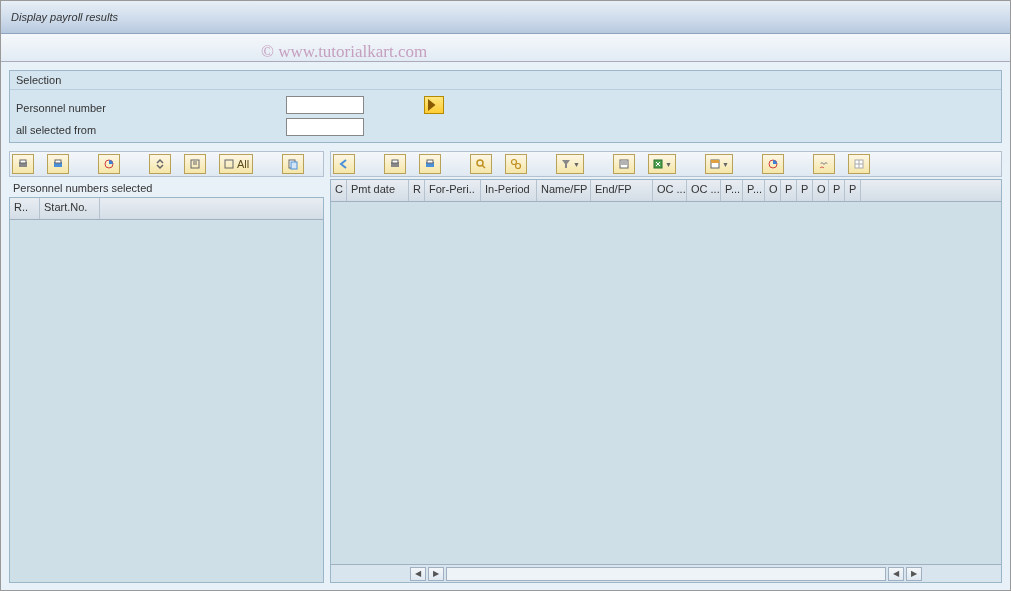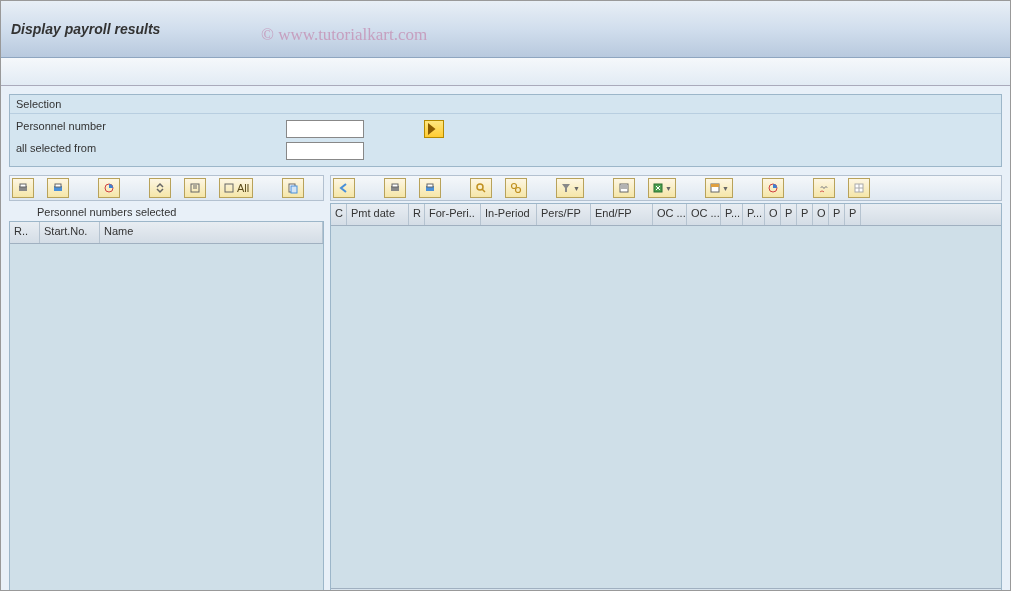--- a/index.html
+++ b/index.html
@@ -9,23 +9,23 @@
       background: #fff;
       width: 1011px;
       height: 591px;
       overflow: hidden;
       border: 1px solid #999;
       position: relative;
     }
     .title-bar {
       background: linear-gradient(to bottom, #e8eff6 0%, #d1deed 50%, #b8c9de 100%);
       border-bottom: 1px solid #8ea5c0;
-      padding: 20px 10px;
-      font-size: 14px;
-      font-weight: bold;
+      padding: 10px 10px;
+      font-size: 11px;
+      font-weight: normal;
       font-style: italic;
       color: #333;
     }
     .toolbar-spacer {
       background: linear-gradient(to bottom, #f5f8fb, #e2ebf4);
       height: 28px;
       border-bottom: 1px solid #aab;
     }
     .content-area {
       background: #e8f0f8;
@@ -44,21 +44,21 @@
       background: #d4e5f0;
       padding: 3px 6px;
       color: #333;
       border-bottom: 1px solid #b8cee0;
     }
     .selection-body {
       padding: 4px 6px;
     }
     .form-row {
       display: flex;
-      align-items: flex-start;
+      align-items: flex-end;
       padding: 2px 0;
     }
     .form-label {
       width: 270px;
       color: #333;
     }
     .text-input {
       width: 78px;
       height: 18px;
       border: 1px solid #888;
@@ -121,21 +121,20 @@
       width: 4px;
     }
     .dropdown-arrow {
       font-size: 7px;
       margin-left: 1px;
       color: #666;
     }
     .panel-title {
       padding: 3px 4px;
       color: #333;
-      margin-left: 24px;
     }
     .grid {
       flex: 1;
       background: #cfdfe8;
       border: 1px solid #9cb6c9;
       display: flex;
       flex-direction: column;
       min-height: 0;
     }
     .grid-header {
@@ -178,21 +177,21 @@
       cursor: pointer;
     }
     .scroll-track {
       height: 14px;
       flex: 0 0 440px;
       background: #eef3f8;
       border: 1px solid #a0b0c0;
     }
     .watermark {
       position: absolute;
-      top: 24px;
+      top: 41px;
       left: 260px;
       font-size: 17px;
       color: #c69fbf;
       font-family: Georgia, serif;
       pointer-events: none;
       z-index: 10;
     }
   </style>
 </head>
 <body>
@@ -270,21 +269,20 @@
               <rect x="2" y="2" width="6" height="8" fill="#fff" stroke="#666"></rect>
               <rect x="4" y="4" width="6" height="7" fill="#d4e5f5" stroke="#4a90d9"></rect>
             </svg>
           </span>
       </div>
       <div class="panel-title">Personnel numbers selected</div>
       <div class="grid">
         <div class="grid-header">
           <div class="grid-header-cell" style="width:30px">R..</div>
           <div class="grid-header-cell" style="width:60px">Start.No.</div>
-          <div class="grid-header-cell" style="flex:1">Name</div>
         </div>
         <div class="grid-body"></div>
       </div>
     </div>
 
     <div class="panel panel-right">
       <div class="toolbar">
         <span class="tb-btn">
             <svg viewBox="0 0 12 12">
               <path d="M8 2 L3 6 L8 10" fill="none" stroke="#4a90d9" stroke-width="2"></path>
@@ -368,21 +366,21 @@
             </svg>
           </span>
       </div>
       <div class="grid">
         <div class="grid-header">
           <div class="grid-header-cell" style="width:16px">C</div>
           <div class="grid-header-cell" style="width:62px">Pmt date</div>
           <div class="grid-header-cell" style="width:16px">R</div>
           <div class="grid-header-cell" style="width:56px">For-Peri..</div>
           <div class="grid-header-cell" style="width:56px">In-Period</div>
-          <div class="grid-header-cell" style="width:54px">Pers/FP</div>
+          <div class="grid-header-cell" style="width:54px">Name/FP</div>
           <div class="grid-header-cell" style="width:62px">End/FP</div>
           <div class="grid-header-cell" style="width:34px">OC ...</div>
           <div class="grid-header-cell" style="width:34px">OC ...</div>
           <div class="grid-header-cell" style="width:22px">P...</div>
           <div class="grid-header-cell" style="width:22px">P...</div>
           <div class="grid-header-cell" style="width:16px">O</div>
           <div class="grid-header-cell" style="width:16px">P</div>
           <div class="grid-header-cell" style="width:16px">P</div>
           <div class="grid-header-cell" style="width:16px">O</div>
           <div class="grid-header-cell" style="width:16px">P</div>

